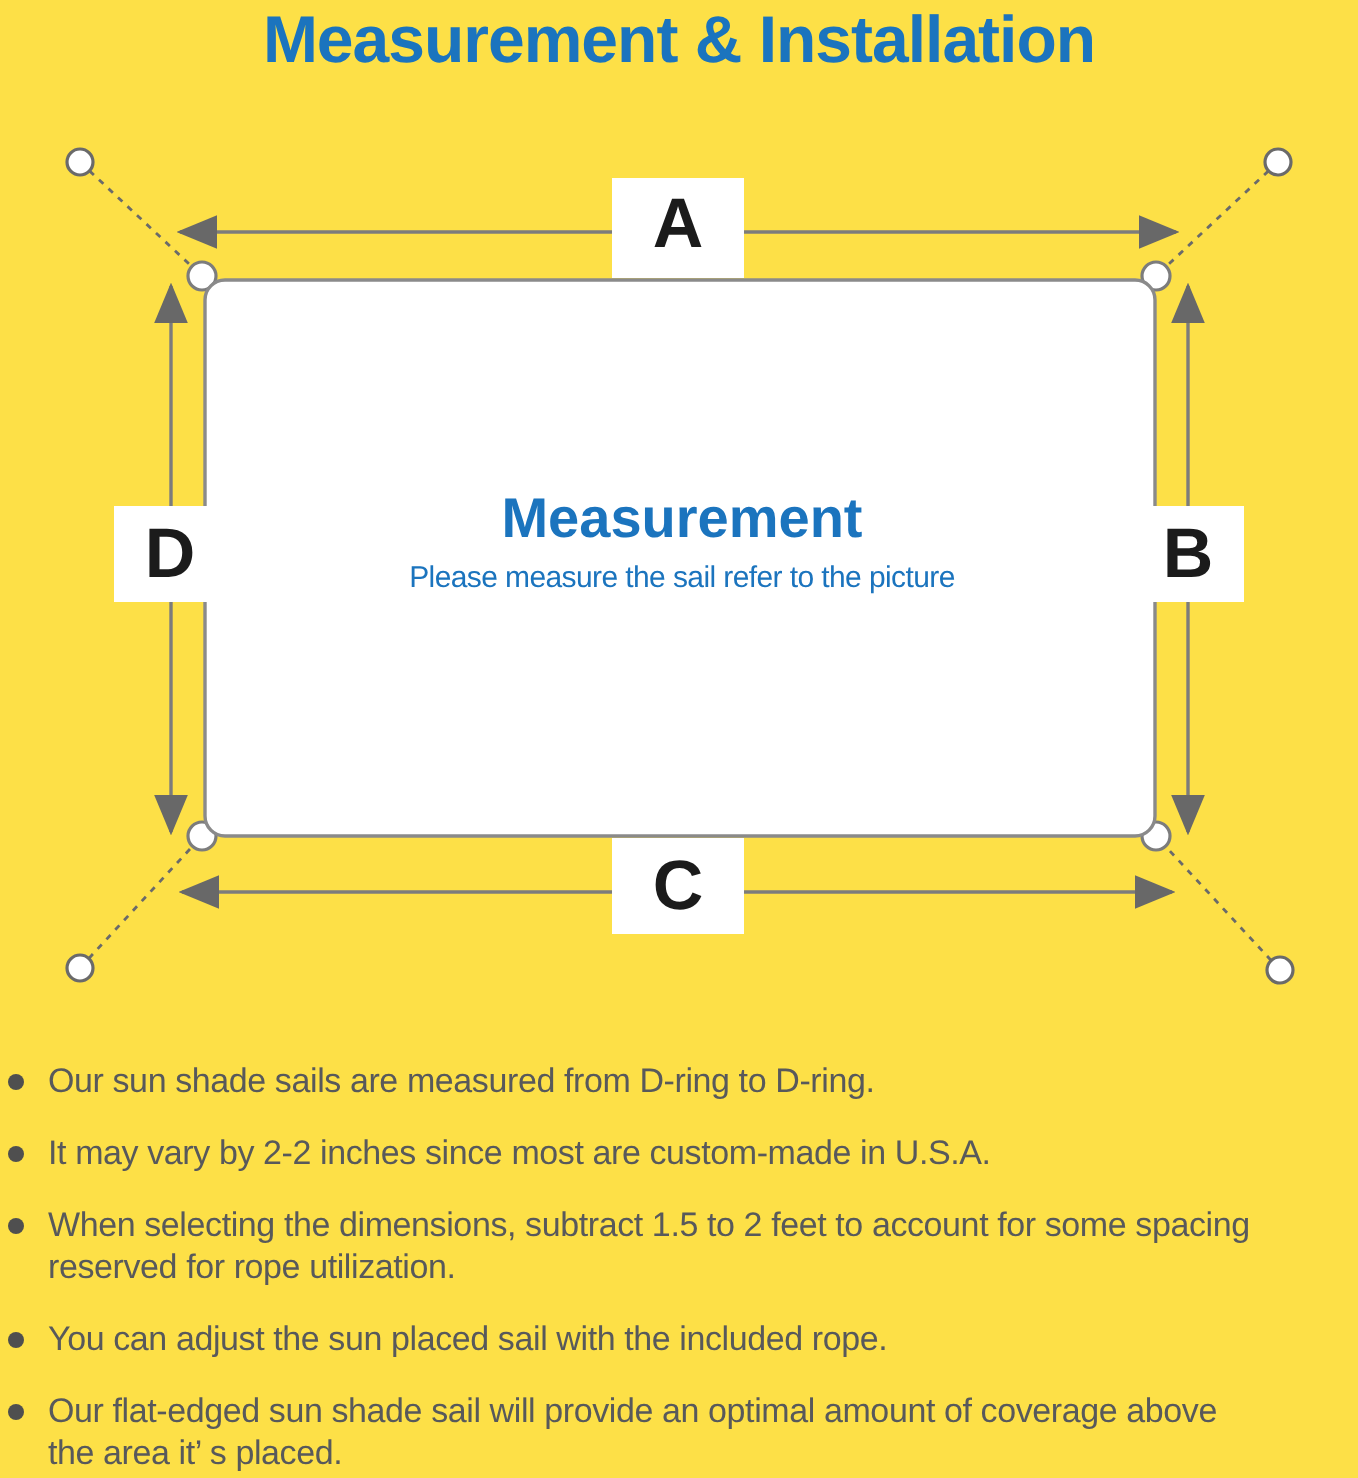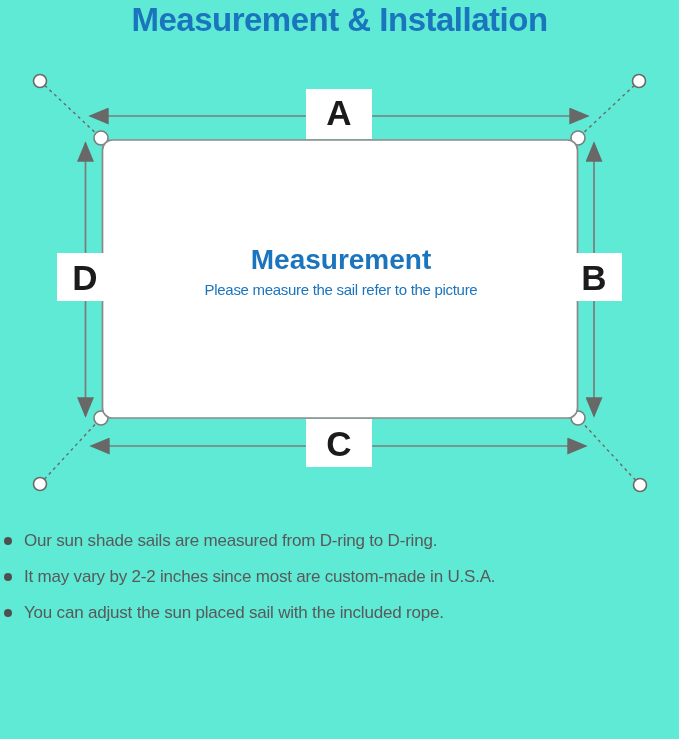--- a/index.html
+++ b/index.html
@@ -1,17 +1,17 @@
 <!DOCTYPE html>
 <html><head>
 <meta charset="utf-8">
 <style>
   html,body{margin:0;padding:0;background:#ffffff;}
   #page{
-    position:relative;width:679px;height:739px;background:#5eead4;overflow:hidden;
+    position:relative;width:679px;height:739px;background:#fde047;overflow:hidden;
     font-family:"Liberation Sans",sans-serif;
     --accent:#1B74BE; --line:#7c7c7c; --arrow:#686868; --ink:#1b1b1b; --note:#58595b; --dot:#4f4f4f;
   }
   .title{
     position:absolute;top:1px;left:0;width:679px;text-align:center;
     font-size:33px;font-weight:700;color:var(--accent);letter-spacing:-0.5px;
   }
   svg.diagram{position:absolute;top:55px;left:0;}
   svg text{font-family:"Liberation Sans",sans-serif;}
   .dim-letter{font-size:35px;font-weight:700;fill:var(--ink);}
@@ -85,17 +85,27 @@
     <li>
       <span class="dot"></span>
       <div>Our sun shade sails are measured from D-ring to D-ring.</div>
     </li>
     <li>
       <span class="dot"></span>
       <div>It may vary by 2-2 inches since most are custom-made in U.S.A.</div>
     </li>
     <li>
       <span class="dot"></span>
+      <div>When selecting the dimensions, subtract 1.5 to 2 feet to account for some spacing</div>
+      <div>reserved for rope utilization.</div>
+    </li>
+    <li>
+      <span class="dot"></span>
       <div>You can adjust the sun placed sail with the included rope.</div>
+    </li>
+    <li>
+      <span class="dot"></span>
+      <div>Our flat-edged sun shade sail will provide an optimal amount of coverage above</div>
+      <div>the area it’ s placed.</div>
     </li>
   </ul>
 
 </div>
 
 </body></html>

